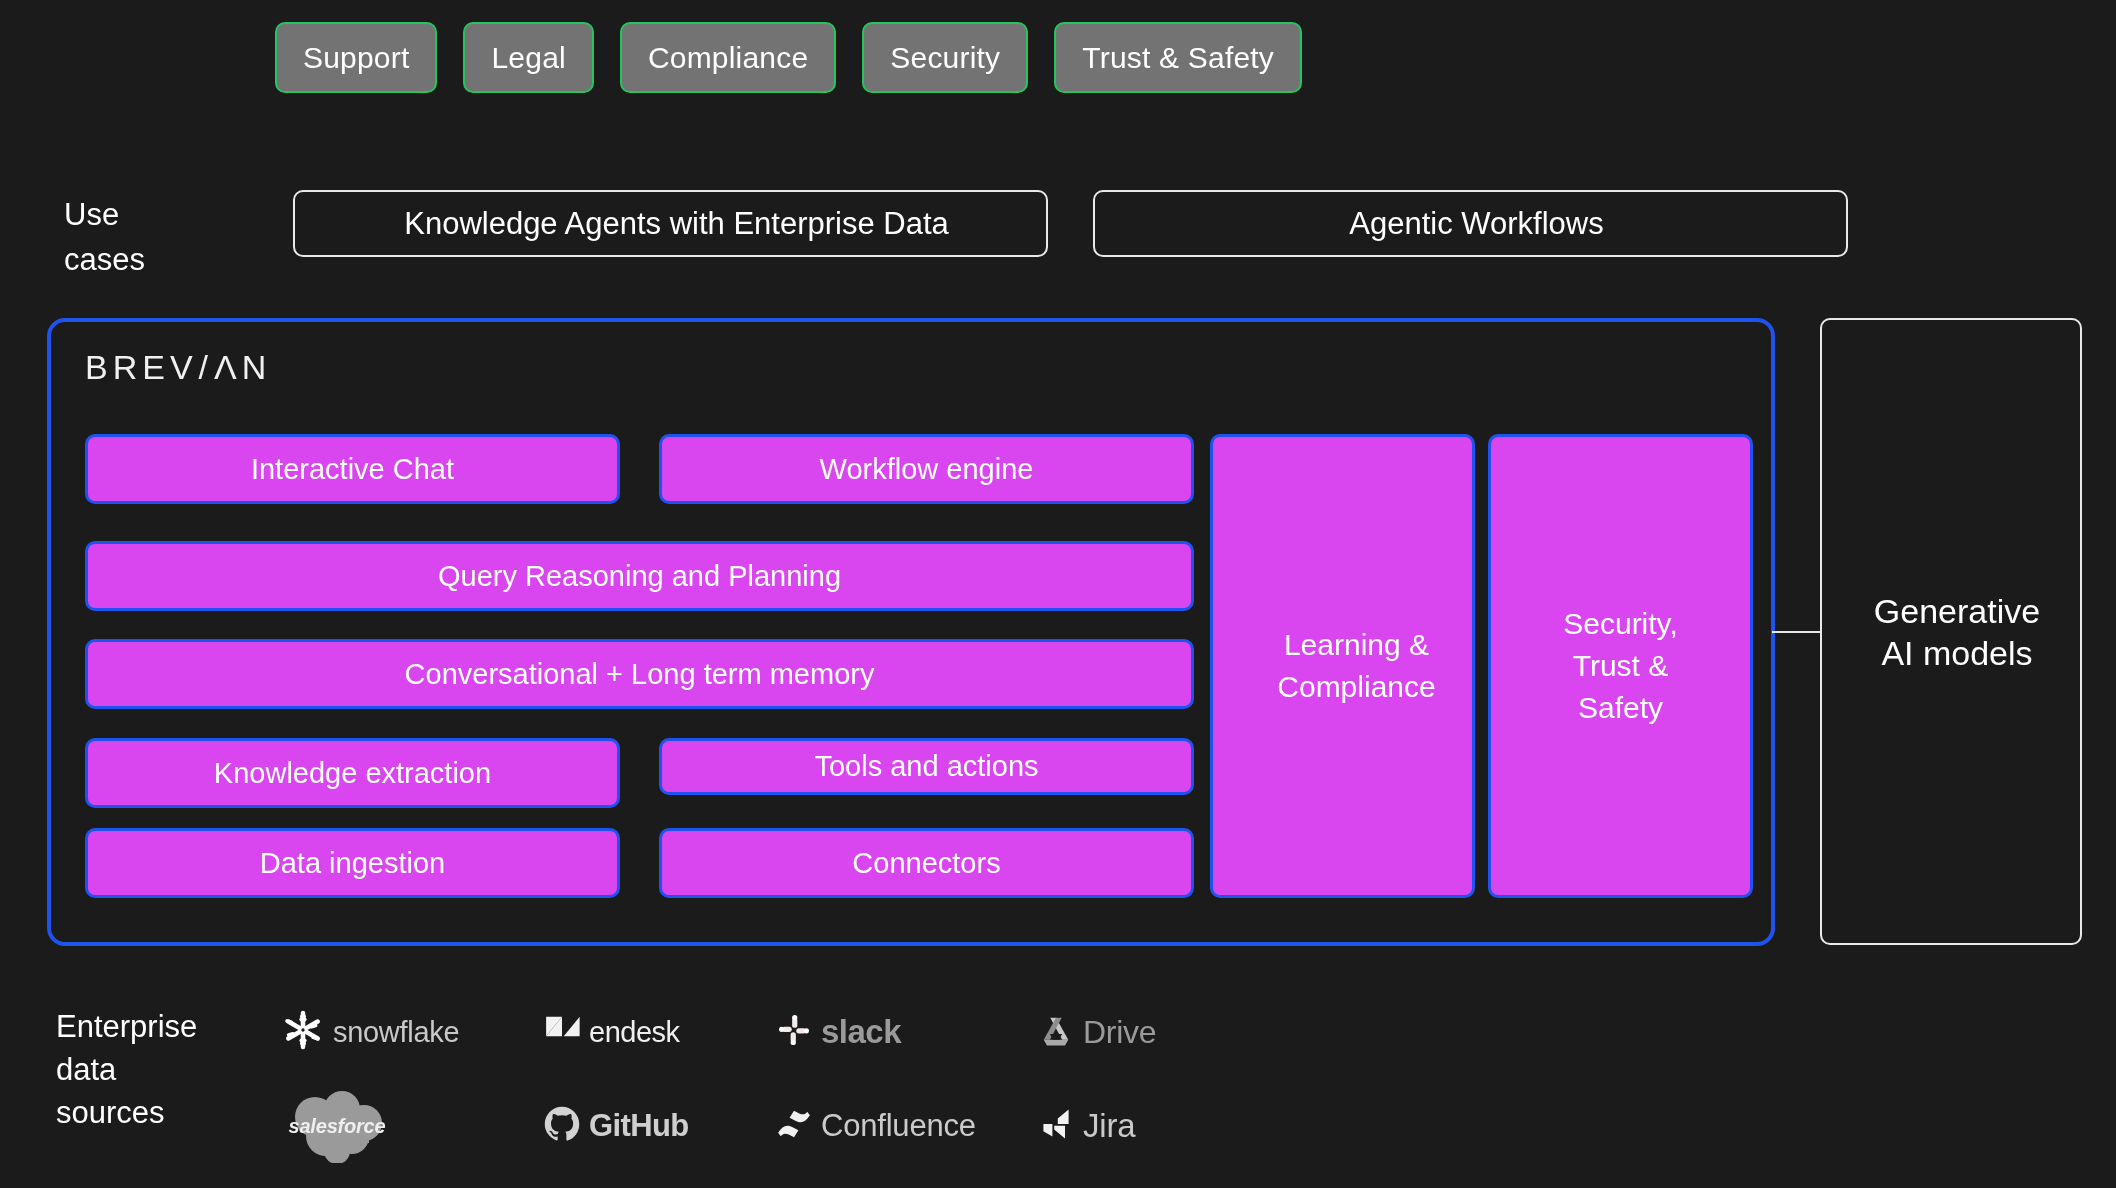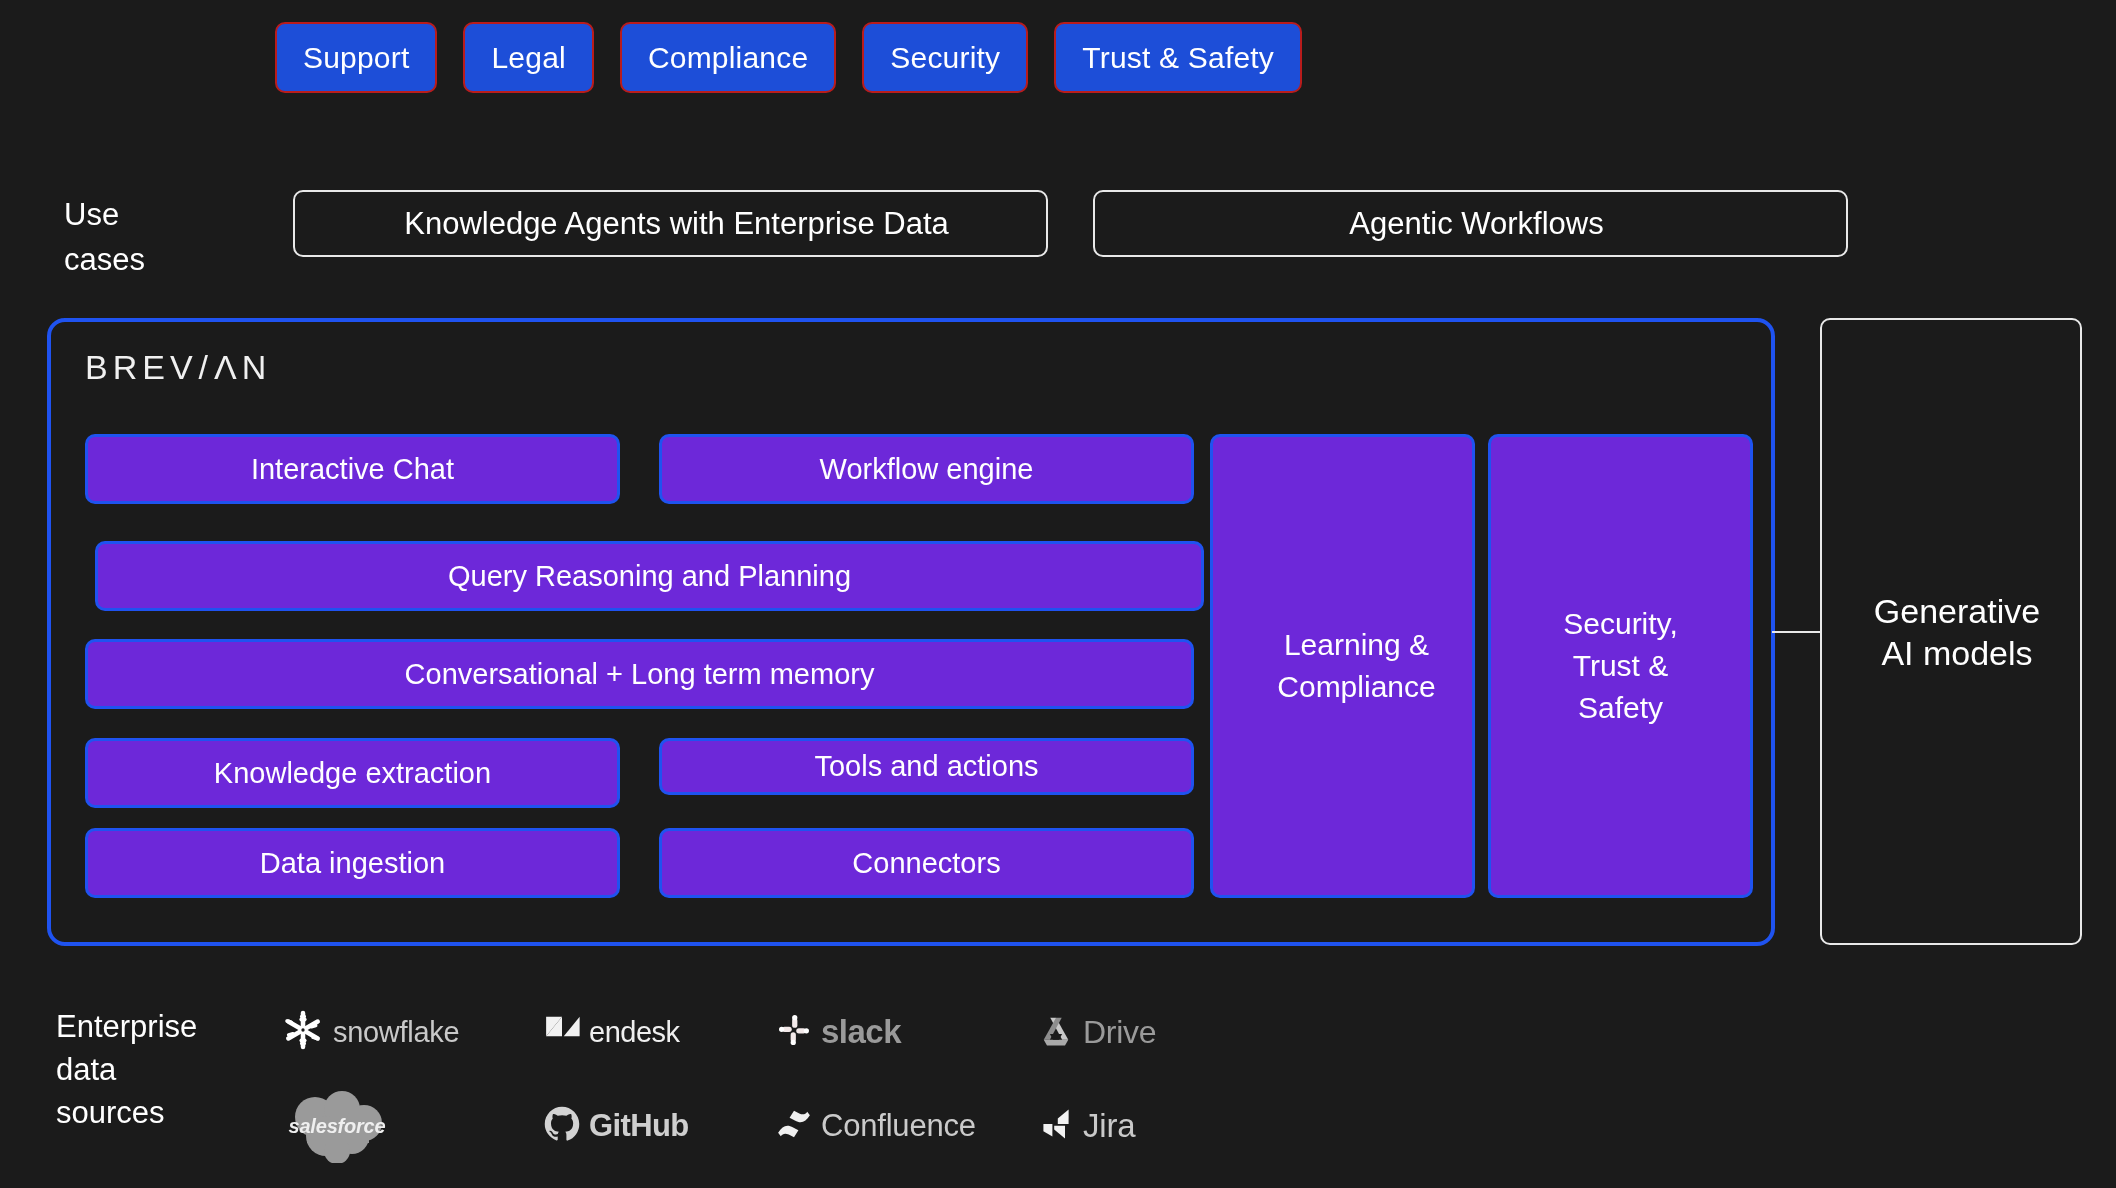--- a/index.html
+++ b/index.html
@@ -22,30 +22,30 @@
     background:#1b1b1b;
     display:flex;align-items:center;justify-content:center;
     text-align:center;
     box-sizing:border-box;
     padding-left:12px;
   }
   .bbox{
     position:absolute;
     border:3px solid #1f53f0;
     border-radius:10px;
-    background:#6d28d9;
+    background:#d946ef;
     display:flex;align-items:center;justify-content:center;
     text-align:center;
     box-sizing:border-box;
   }
 
   
   #persona-row{position:absolute;left:275px;top:22px;height:71px;display:flex;gap:26px;}
   .persona{
-    border:2px solid #b91c1c;border-radius:10px;background:#1d4ed8;
+    border:2px solid #22c55e;border-radius:10px;background:#737373;
     display:flex;align-items:center;justify-content:center;
     padding:0 26px;height:71px;box-sizing:border-box;
     font-size:30px;letter-spacing:.2px;white-space:nowrap;
   }
 
   
   #use-cases-label{
     position:absolute;left:64px;top:192px;width:160px;
     font-size:31px;line-height:45px;color:#ffffff;
   }
@@ -62,21 +62,21 @@
     position:absolute;left:85px;top:348px;
     font-size:34px;letter-spacing:5px;color:#f0f0f0;font-weight:300;
     display:flex;align-items:baseline;
   }
   #brand .slash{padding:0 1px;}
 
   
   .cap{font-size:29px;}
   #cap-interactive-chat   {left:85px; top:434px; width:535px; height:70px;}
   #cap-workflow-engine    {left:659px;top:434px; width:535px; height:70px;}
-  #cap-query-reasoning    {left:85px; top:541px; width:1109px;height:70px;margin-left:10px;}
+  #cap-query-reasoning    {left:85px; top:541px; width:1109px;height:70px;}
   #cap-memory             {left:85px; top:639px; width:1109px;height:70px;}
   #cap-knowledge-extraction{left:85px;top:738px; width:535px; height:70px;}
   #cap-tools-actions      {left:659px;top:738px; width:535px; height:57px;}
   #cap-data-ingestion     {left:85px; top:828px; width:535px; height:70px;}
   #cap-connectors         {left:659px;top:828px; width:535px; height:70px;}
 
   #cap-learning-reflection{left:1210px;top:434px;width:265px;height:464px;font-size:30px;line-height:42px;padding-left:28px;}
   #cap-security-trust     {left:1488px;top:434px;width:265px;height:464px;font-size:30px;line-height:42px;}
 
   

